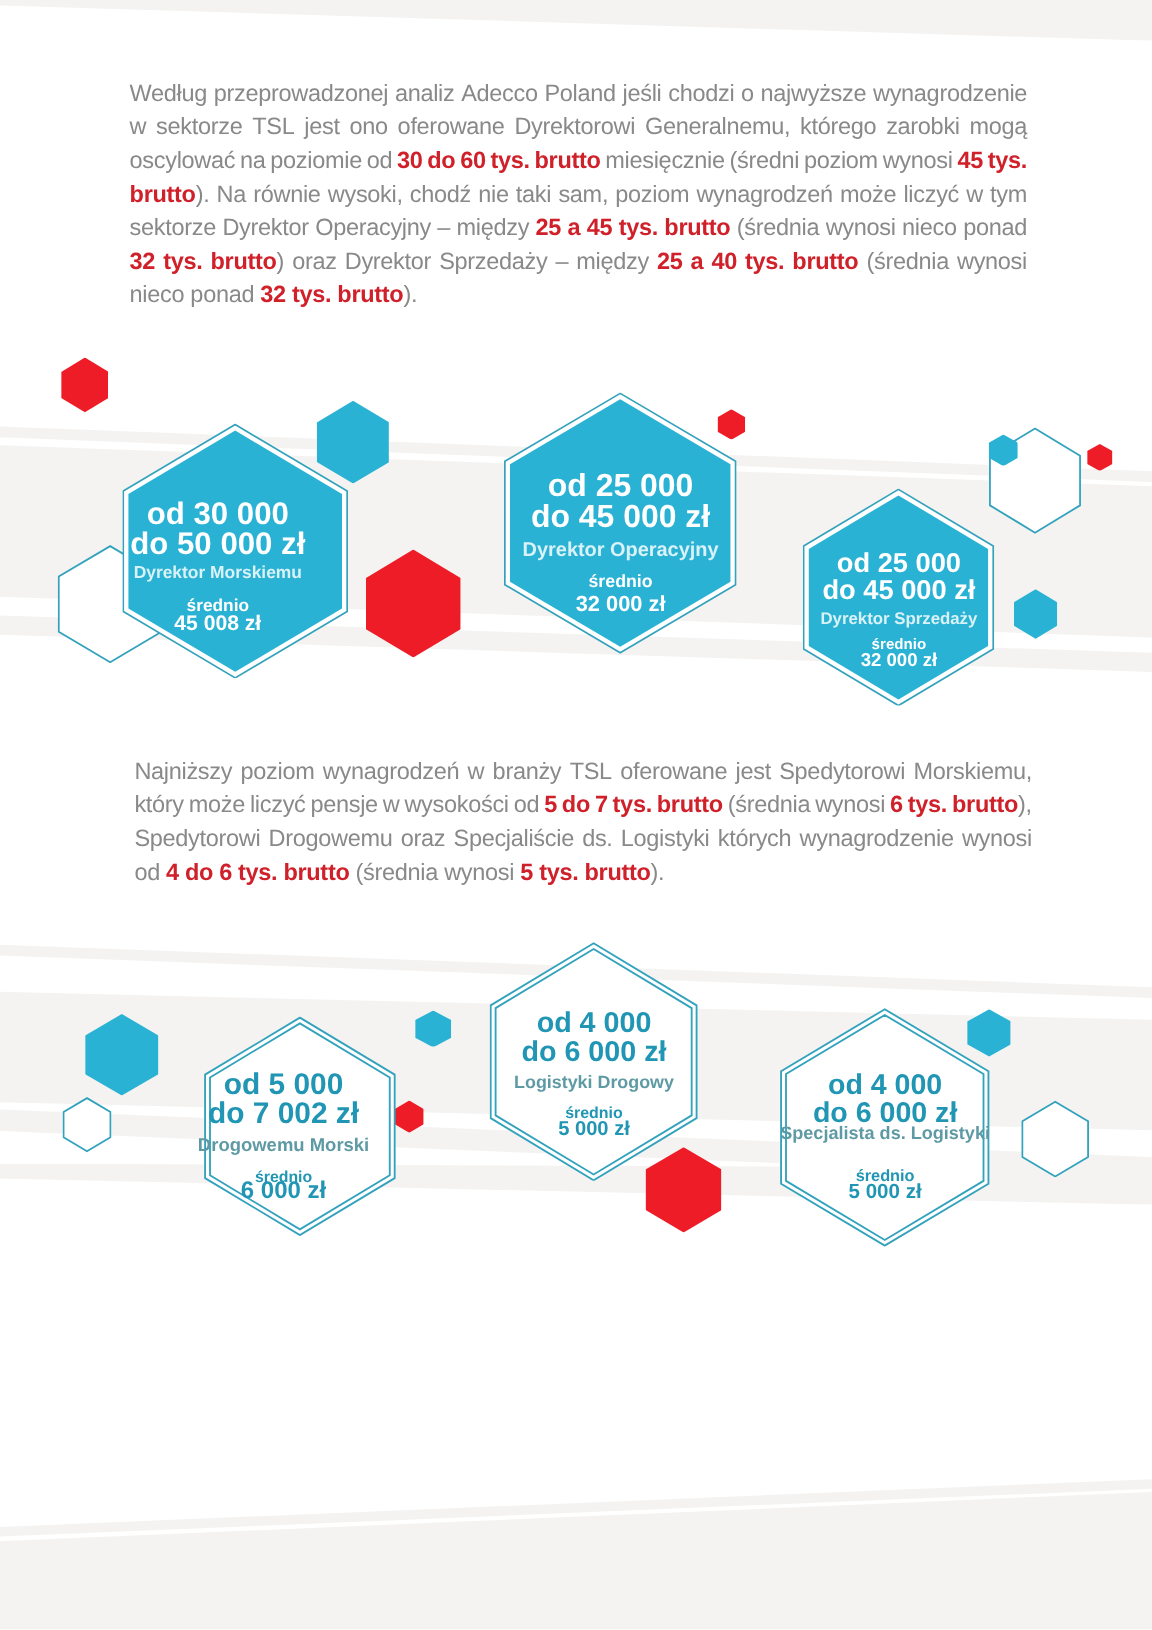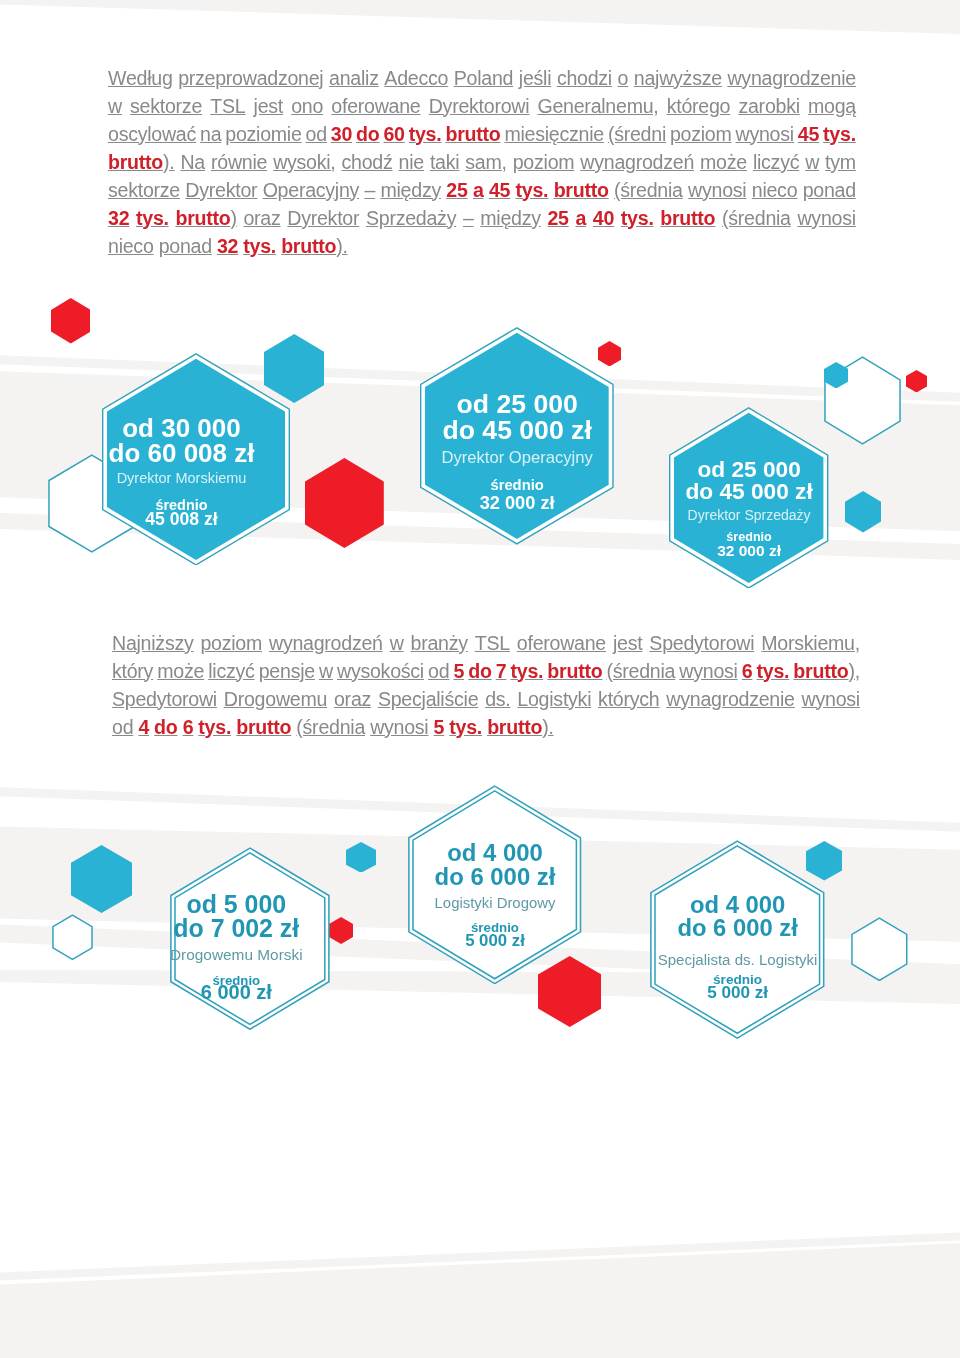--- a/index.html
+++ b/index.html
@@ -3,30 +3,30 @@
 <meta charset="utf-8">
 <title>Wynagrodzenia w sektorze TSL</title>
 <style>
 html,body{margin:0;padding:0;background:#fff;}
 body{width:960px;height:1358px;font-family:"Liberation Sans",sans-serif;overflow:hidden;position:relative;}
 .page{position:absolute;left:0;top:0;width:960px;height:1358px;overflow:hidden;background:#fff;}
 .bands{position:absolute;left:0;top:0;width:960px;height:1358px;overflow:hidden;z-index:1;}
 .band{position:absolute;background:#f4f3f1;}
 .para{position:absolute;color:#898989;font-size:19.6px;line-height:28px;letter-spacing:-0.26px;z-index:3;}
 .para .b{color:#d0212a;font-weight:bold;}
-.pline{display:flex;justify-content:space-between;height:28px;align-items:baseline;white-space:pre;text-decoration:underline;}
+.pline{display:flex;justify-content:space-between;height:28px;align-items:baseline;white-space:pre;}
 .pline.last{justify-content:flex-start;}
 .decorlayer{position:absolute;left:0;top:0;width:960px;height:1358px;z-index:2;}
 .decor{position:absolute;}
 .decor svg,.hexsvg{display:block;}
 .hexcard{position:absolute;z-index:4;}
 .hexcard .txt{position:absolute;left:-20px;right:-20px;text-align:center;white-space:nowrap;line-height:1;}
 .hexcard .hexsvg{position:absolute;left:0;top:0;}
 .l1,.l2,.avgl,.avgv{font-weight:bold;}
-.role{font-weight:normal;}
+.role{font-weight:bold;}
 </style>
 </head>
 <body>
 
 <div class="page">
 <div class="bands">
 <div class="band" style="left:-60.0px;top:353.3px;width:1120.0px;height:8.7px;transform:rotate(2.230deg);transform-origin:0 0"></div>
 <div class="band" style="left:-60.0px;top:369.4px;width:1120.0px;height:126.0px;transform:rotate(2.030deg);transform-origin:0 0"></div>
 <div class="band" style="left:-60.0px;top:510.9px;width:1120.0px;height:16.4px;transform:rotate(1.850deg);transform-origin:0 0"></div>
 <div class="band" style="left:-60.0px;top:785.0px;width:1120.0px;height:8.8px;transform:rotate(2.120deg);transform-origin:0 0"></div>
@@ -133,21 +133,21 @@
 <div class="pline"><span class="word"><span>który</span></span><span class="word"><span>może</span></span><span class="word"><span>liczyć</span></span><span class="word"><span>pensje</span></span><span class="word"><span>w</span></span><span class="word"><span>wysokości</span></span><span class="word"><span>od</span></span><span class="word"><span class="b">5</span></span><span class="word"><span class="b">do</span></span><span class="word"><span class="b">7</span></span><span class="word"><span class="b">tys.</span></span><span class="word"><span class="b">brutto</span></span><span class="word"><span>(średnia</span></span><span class="word"><span>wynosi</span></span><span class="word"><span class="b">6</span></span><span class="word"><span class="b">tys.</span></span><span class="word"><span class="b">brutto</span><span>),</span></span></div>
 <div class="pline"><span class="word"><span>Spedytorowi</span></span><span class="word"><span>Drogowemu</span></span><span class="word"><span>oraz</span></span><span class="word"><span>Specjaliście</span></span><span class="word"><span>ds.</span></span><span class="word"><span>Logistyki</span></span><span class="word"><span>których</span></span><span class="word"><span>wynagrodzenie</span></span><span class="word"><span>wynosi</span></span></div>
 <div class="pline last"><span class="word"><span>od</span></span><span class="word" style="margin-left: 0.26em;"><span class="b">4</span></span><span class="word" style="margin-left: 0.26em;"><span class="b">do</span></span><span class="word" style="margin-left: 0.26em;"><span class="b">6</span></span><span class="word" style="margin-left: 0.26em;"><span class="b">tys.</span></span><span class="word" style="margin-left: 0.26em;"><span class="b">brutto</span></span><span class="word" style="margin-left: 0.26em;"><span>(średnia</span></span><span class="word" style="margin-left: 0.26em;"><span>wynosi</span></span><span class="word" style="margin-left: 0.26em;"><span class="b">5</span></span><span class="word" style="margin-left: 0.26em;"><span class="b">tys.</span></span><span class="word" style="margin-left: 0.26em;"><span class="b">brutto</span><span>).</span></span></div>
 </div>
 <div class="hexcard" style="left:101.5px;top:352.7px;width:160px;height:212.7px">
 <svg class="hexsvg " width="188" height="212.7" viewBox="0 0 188 212.7">
         <polygon points="94.00,0.81 187.30,56.13 187.30,156.57 94.00,211.89 0.70,156.57 0.70,56.13" fill="#ffffff" stroke="#33a2bd" stroke-width="1.4"></polygon>
         <polygon points="94.00,5.81 183.00,58.58 183.00,154.12 94.00,206.89 5.00,154.12 5.00,58.58" fill="#29b2d4"></polygon>
       </svg>
 <div class="txt l1" style="top:61.89px;font-size:26.00px;color:#ffffff">od 30 000</div>
-<div class="txt l2" style="top:87.59px;font-size:26.00px;color:#ffffff">do 60 008 zł</div>
+<div class="txt l2" style="top:87.59px;font-size:26.00px;color:#ffffff">do 50 000 zł</div>
 <div class="txt role" style="top:118.43px;font-size:14.50px;color:#d9f2f7">Dyrektor Morskiemu</div>
 <div class="txt avgl" style="top:145.01px;font-size:14.40px;color:#ffffff">średnio</div>
 <div class="txt avgv" style="top:157.90px;font-size:17.60px;color:#ffffff">45 008 zł</div>
 </div>
 <div class="hexcard" style="left:420.3px;top:327.3px;width:193.7px;height:217.7px">
 <svg class="hexsvg " width="193.7" height="217.7" viewBox="0 0 193.7 217.7">
         <polygon points="96.85,0.81 193.00,57.44 193.00,160.26 96.85,216.89 0.70,160.26 0.70,57.44" fill="#ffffff" stroke="#33a2bd" stroke-width="1.4"></polygon>
         <polygon points="96.85,5.80 188.70,59.90 188.70,157.80 96.85,211.90 5.00,157.80 5.00,59.90" fill="#29b2d4"></polygon>
       </svg>
 <div class="txt l1" style="top:63.48px;font-size:26.60px;color:#ffffff">od 25 000</div>
@@ -189,17 +189,17 @@
 <div class="txt avgl" style="top:136.54px;font-size:13.30px;color:#2096b4">średnio</div>
 <div class="txt avgv" style="top:147.98px;font-size:16.80px;color:#2096b4">5 000 zł</div>
 </div>
 <div class="hexcard" style="left:650.3px;top:839.8px;width:174.6px;height:199.1px">
 <svg class="hexsvg " width="174.6" height="199.1" viewBox="0 0 174.6 199.1">
         <polygon points="87.30,1.05 173.70,52.67 173.70,146.43 87.30,198.05 0.90,146.43 0.90,52.67" fill="#ffffff" stroke="#33a2bd" stroke-width="1.55"></polygon>
         <polygon points="87.30,5.82 169.60,55.00 169.60,144.10 87.30,193.28 5.00,144.10 5.00,55.00" fill="#ffffff" stroke="#33a2bd" stroke-width="1.55"></polygon>
       </svg>
 <div class="txt l1" style="top:53.45px;font-size:23.80px;color:#2096b4">od 4 000</div>
 <div class="txt l2" style="top:76.55px;font-size:23.80px;color:#2096b4">do 6 000 zł</div>
-<div class="txt role" style="top:112px;font-size:15.05px;color:#5e9aa4">Specjalista ds. Logistyki</div>
+<div class="txt role" style="top:97px;font-size:15.05px;color:#5e9aa4">Specjalista ds. Logistyki</div>
 <div class="txt avgl" style="top:132.79px;font-size:13.60px;color:#2096b4">średnio</div>
 <div class="txt avgv" style="top:144.12px;font-size:17.10px;color:#2096b4">5 000 zł</div>
 </div>
 </div>
 
 </body></html>

